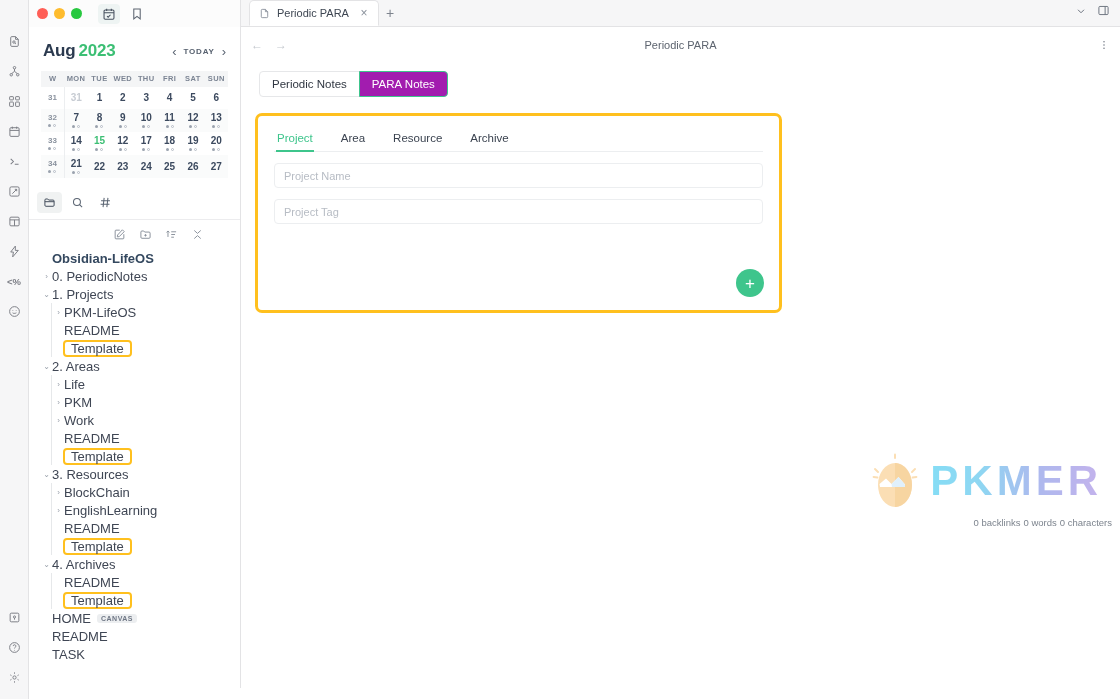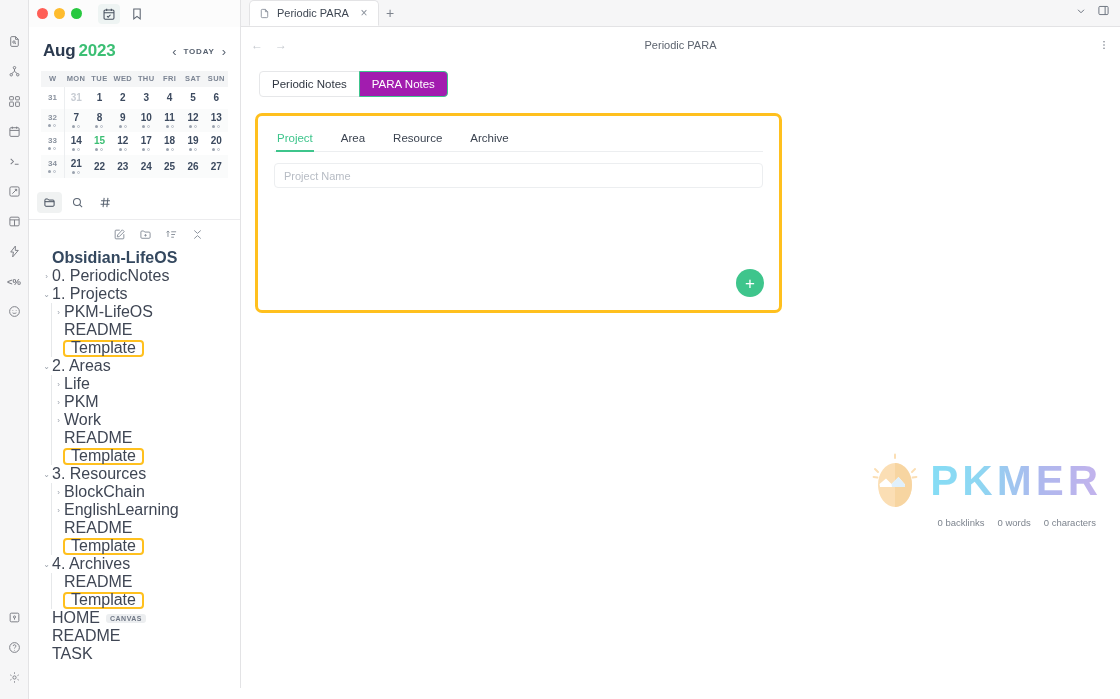--- a/index.html
+++ b/index.html
@@ -102,21 +102,21 @@
     padding: 7px 36px 6px 0; color:#8b929c;
   }
   .exp-tool { width:14px; height:14px; display:flex; align-items:center; justify-content:center; }
 
   .tree { padding: 2px 0 0 0; overflow:hidden; flex:1 1 auto; font-size:11px; }
   .trow {
     display:flex; align-items:center; height:18px; padding-left: 12px;
     color:#3f4654; white-space:nowrap; position:relative;
   }
   .trow .tw { width:11px; flex:0 0 11px; color:#9aa1ab; font-size:8px; display:flex; align-items:center; justify-content:center;}
-  .trow .lbl { font-size:16px; }
+  .trow .lbl { font-size:13px; }
   .trow.vault .lbl { font-weight: bold; color:#34485f; }
   .trow.lv1 { padding-left: 12px; }
   .trow.lv2 { padding-left: 24px; }
   .guide { position:absolute; left:22px; top:0; bottom:0; width:1px; background:#e6e8ea; }
   .hl {
     border: 2px solid #ffc01e; border-radius: 4px;
     padding: 0 6px; height: 17px; display:flex; align-items:center;
     margin-left: -1px;
   }
   .badge-canvas {
@@ -199,22 +199,22 @@
   }
   .wm-egg { width: 46px; height: 56px; position:relative; }
   .wm-text {
     font-size: 42px; font-weight: bold; letter-spacing: 4px;
     background: linear-gradient(90deg,#7fdcf5 0%, #8ad4f2 30%, #a9b6ee 62%, #c1aeec 100%);
     -webkit-background-clip: text; background-clip: text;
     -webkit-text-fill-color: transparent; color: transparent;
   }
 
   .statusbar {
-    position:absolute; right: 24px; bottom: 3px;
-    font-size: 9.5px; color:#7d848e; display:flex; gap:13px;
+    position:absolute; right: 8px; bottom: 3px;
+    font-size: 9.5px; color:#7d848e; display:flex; gap:3px;
   }
 </style>
 </head>
 <body>
 
 <div class="app">
 
   <div class="rail">
     <div class="rail-ico">
       <svg width="13" height="13" viewBox="0 0 24 24" fill="none" stroke="currentColor" stroke-width="1.8">
@@ -741,20 +741,21 @@
 
     <div class="card-wrap">
       <div class="card">
         <div class="ptabs">
           <div class="ptab active">Project</div>
           <div class="ptab">Area</div>
           <div class="ptab">Resource</div>
           <div class="ptab">Archive</div>
         </div>
         <div class="field">Project Name</div>
+        <div class="field">Project Tag</div>
         <div class="fab">+</div>
       </div>
     </div>
 
     <div class="watermark">
       <div class="wm-egg">
         <svg width="46" height="56" viewBox="0 0 46 56">
           <ellipse cx="23" cy="32" rx="17" ry="22" fill="#fbddb0"></ellipse>
           <path d="M23 10c9.4 0 17 9.9 17 22s-7.6 22-17 22z" fill="#f6cf97" opacity="0.75"></path>
           <path d="M7.5 31 14 25.5 19.5 31 26.5 24 33 31.5 33 34 8 34z" fill="#ffffff"></path>

